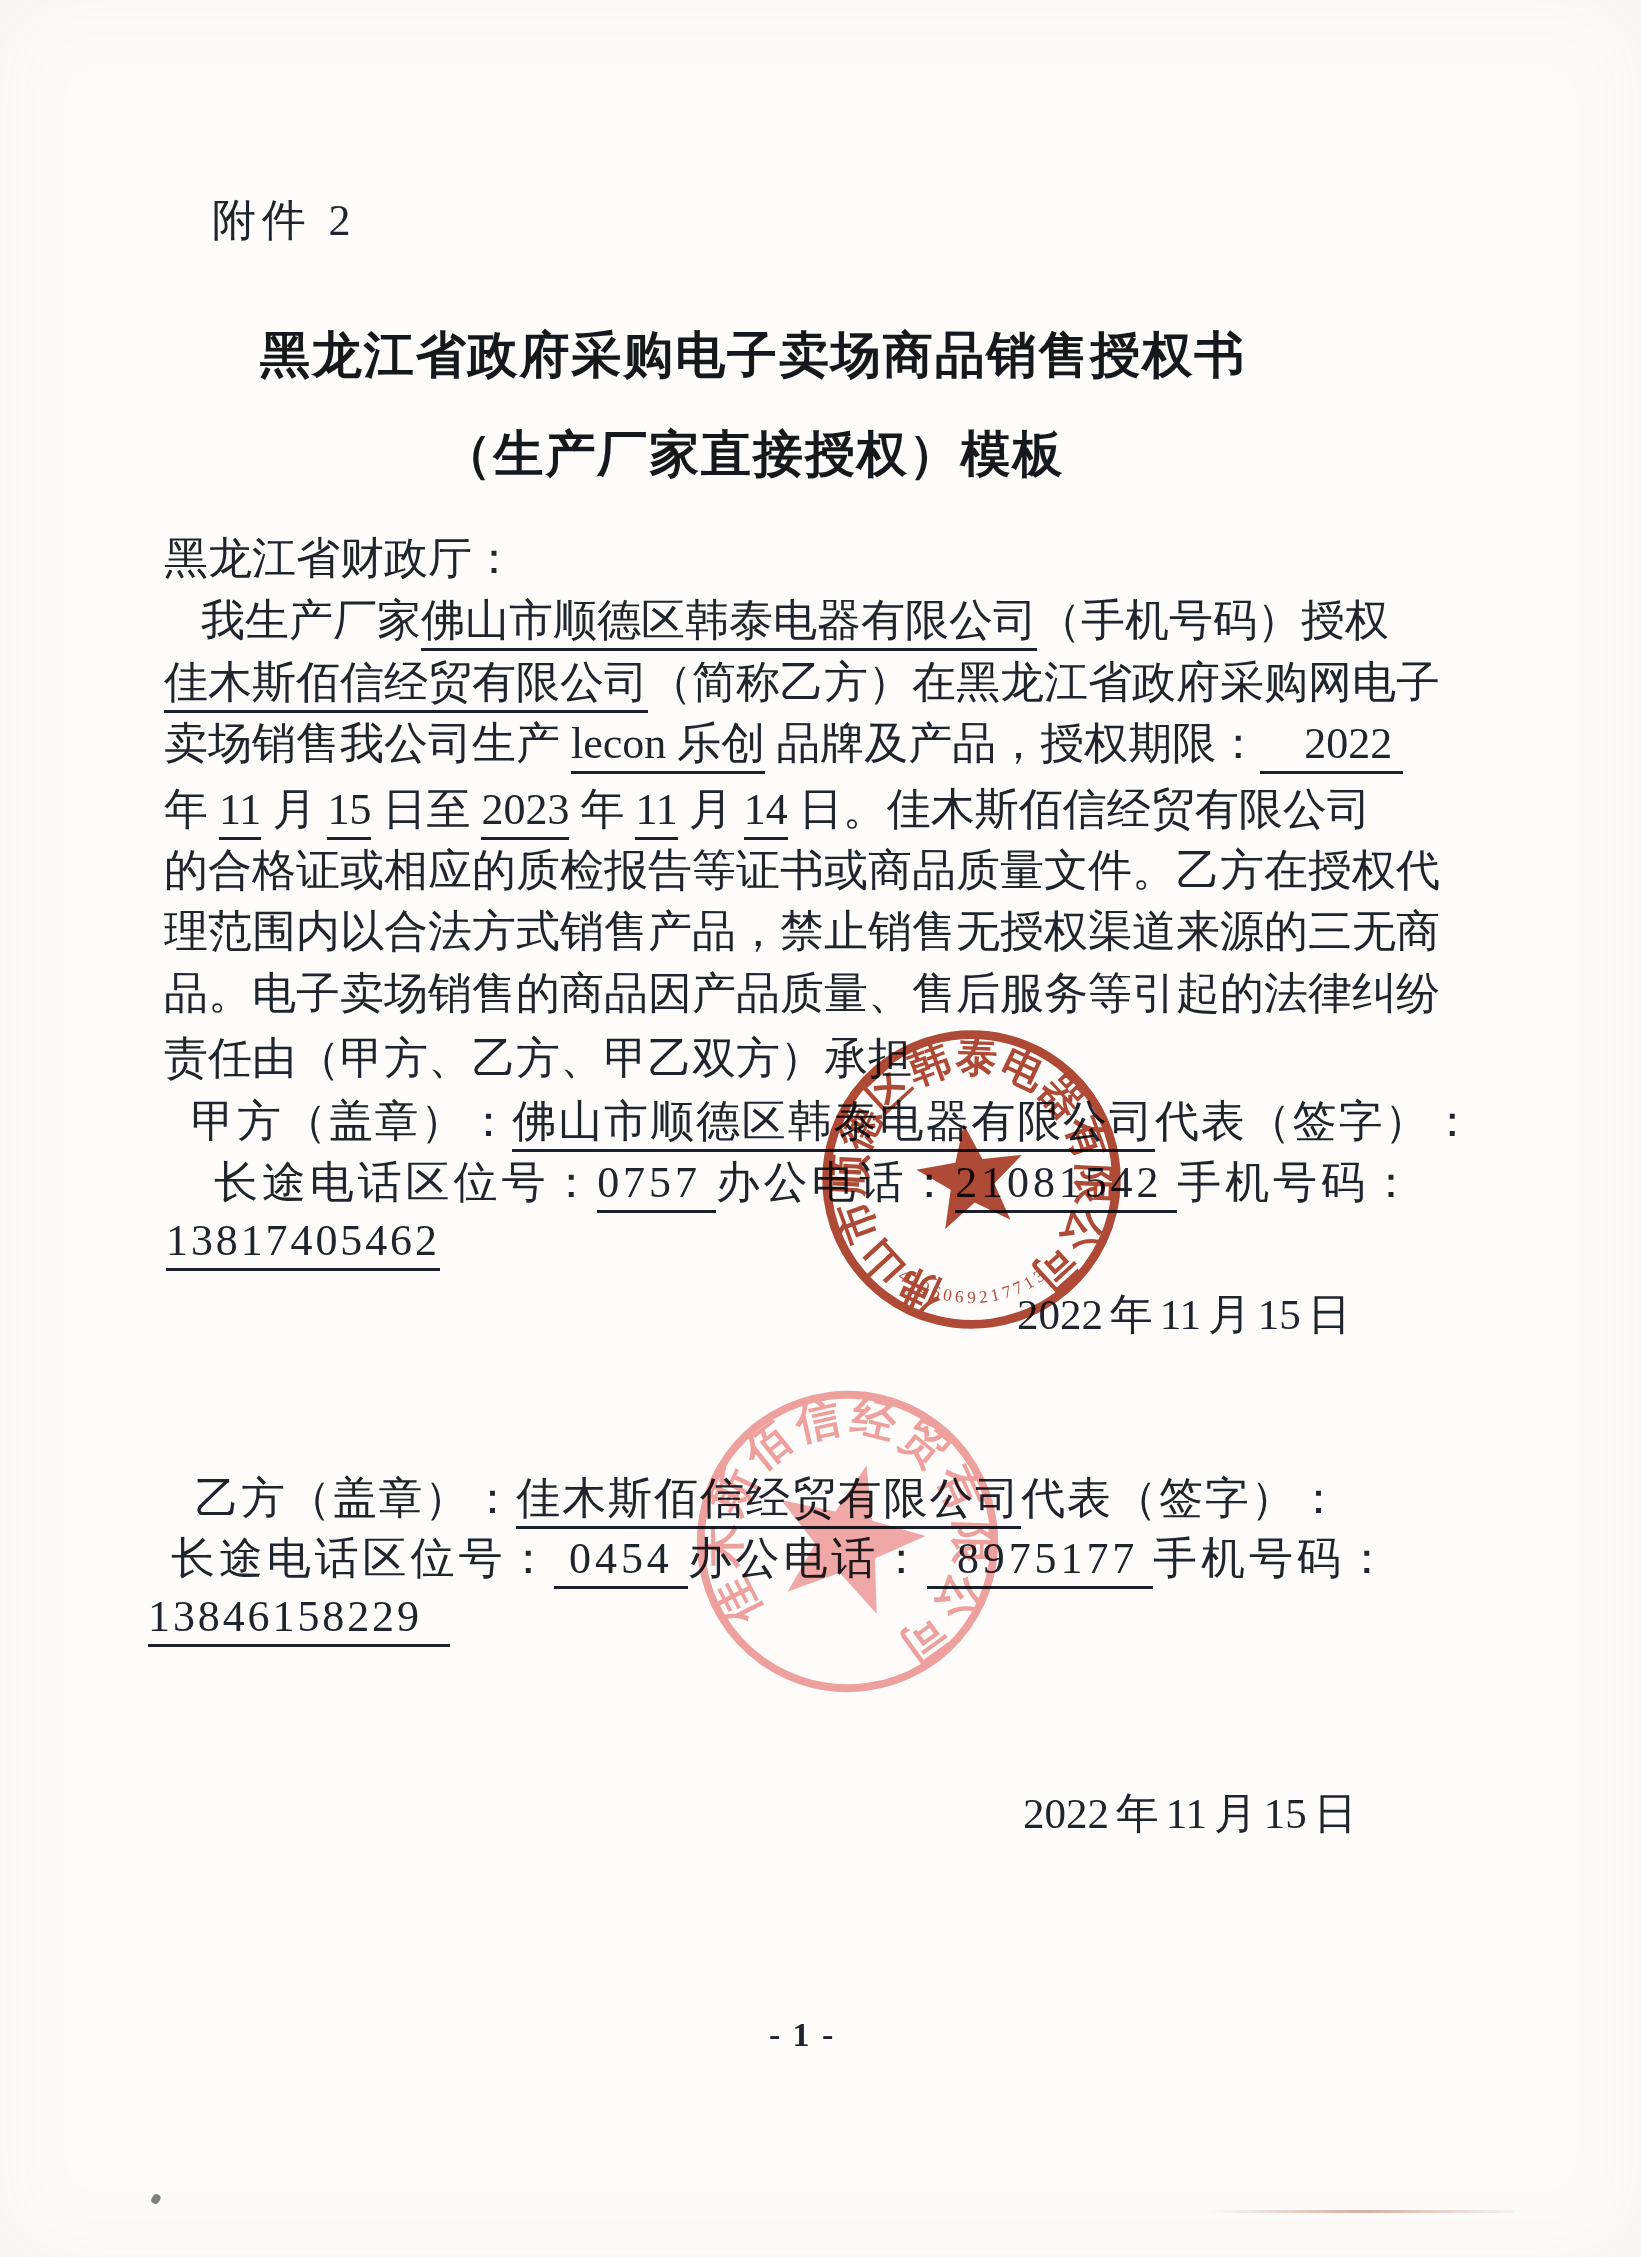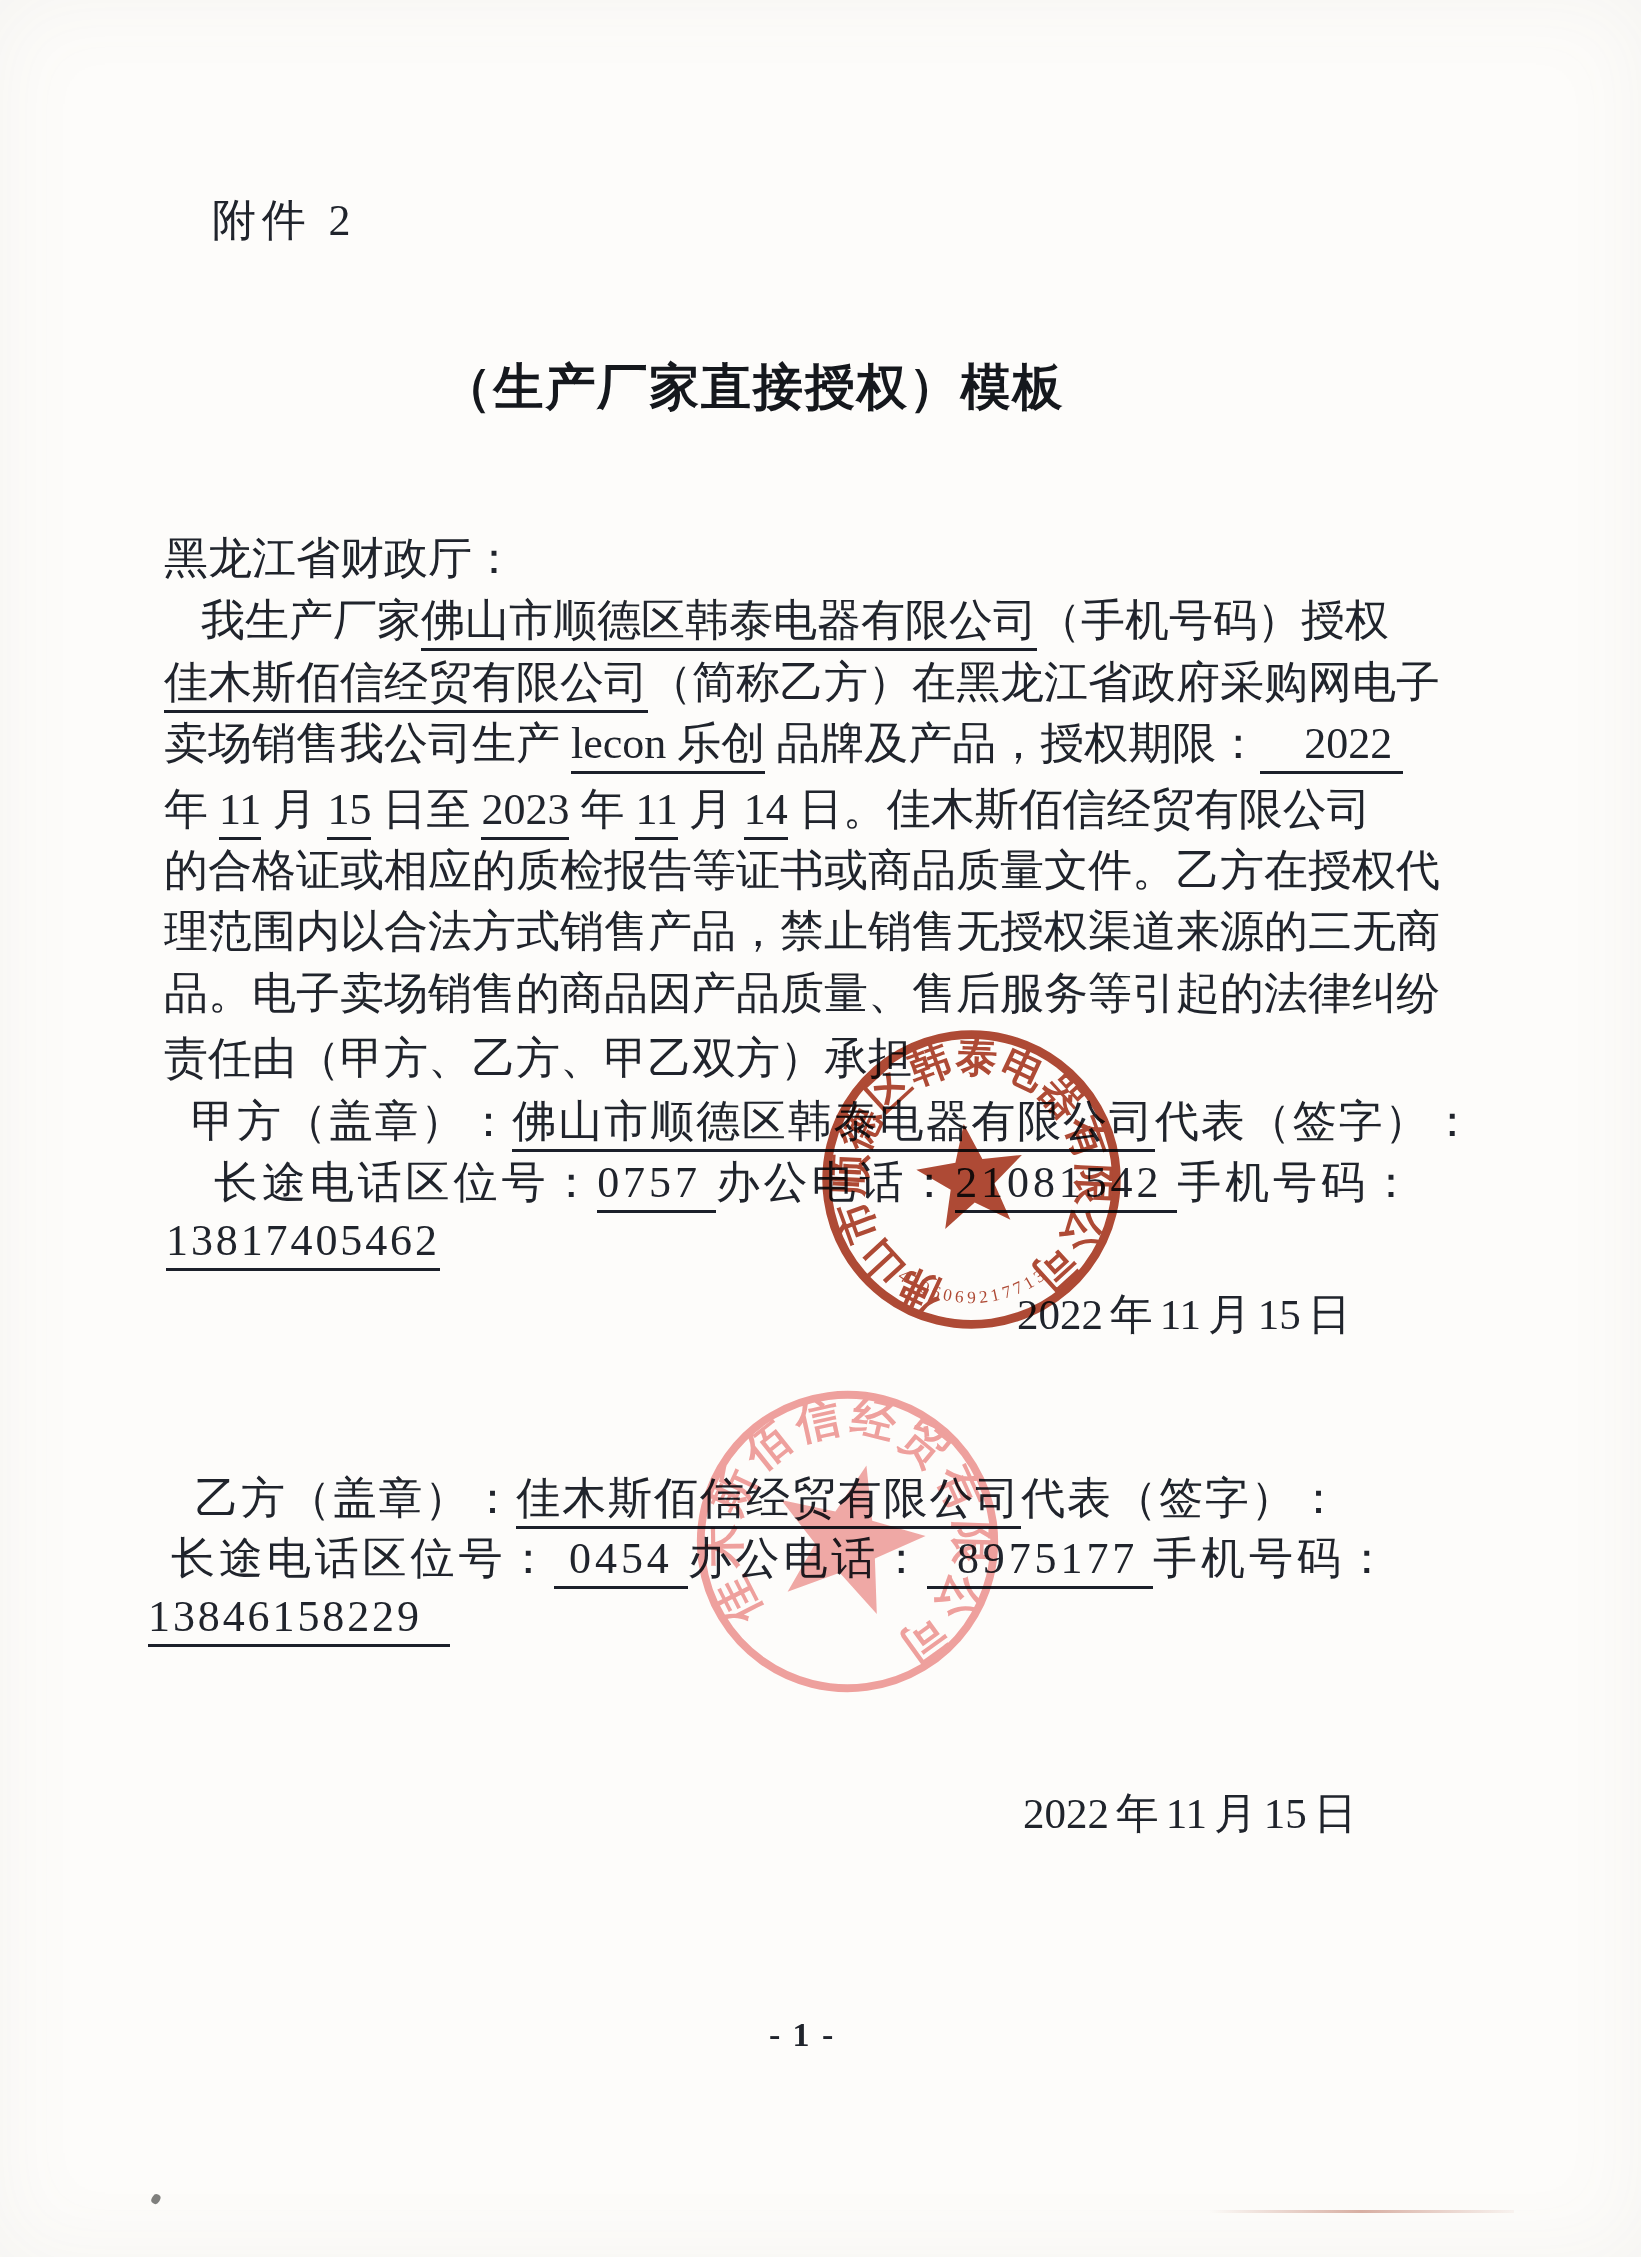--- a/index.html
+++ b/index.html
@@ -80,20 +80,21 @@
   }
 </style>
 </head>
 <body>
 
 <div class="page">
 
   <div class="att">附件 2</div>
 
   <div class="title">
+    <div class="t1">黑龙江省政府采购电子卖场商品销售授权书</div>
     <div class="t2">（生产厂家直接授权）模板</div>
   </div>
 
   <div id="body-lines">
       <div class="line" id="l1"><span>黑龙江省财政厅：</span></div>
       <div class="line" id="l2"><span>我生产厂家</span><span class="u">佛山市顺德区韩泰电器有限公司</span><span>（手机号码）授权</span></div>
       <div class="line" id="l3"><span class="u">佳木斯佰信经贸有限公司</span><span>（简称乙方）在黑龙江省政府采购网电子</span></div>
       <div class="line" id="l4"><span>卖场销售我公司生产 </span><span class="u">lecon 乐创</span><span> 品牌及产品，授权期限：</span><span class="u">　2022 </span></div>
       <div class="line" id="l5"><span>年 </span><span class="u">11</span><span> 月 </span><span class="u">15</span><span> 日至 </span><span class="u">2023</span><span> 年 </span><span class="u">11</span><span> 月 </span><span class="u">14</span><span> 日。佳木斯佰信经贸有限公司</span></div>
       <div class="line" id="l6"><span>的合格证或相应的质检报告等证书或商品质量文件。乙方在授权代</span></div>

